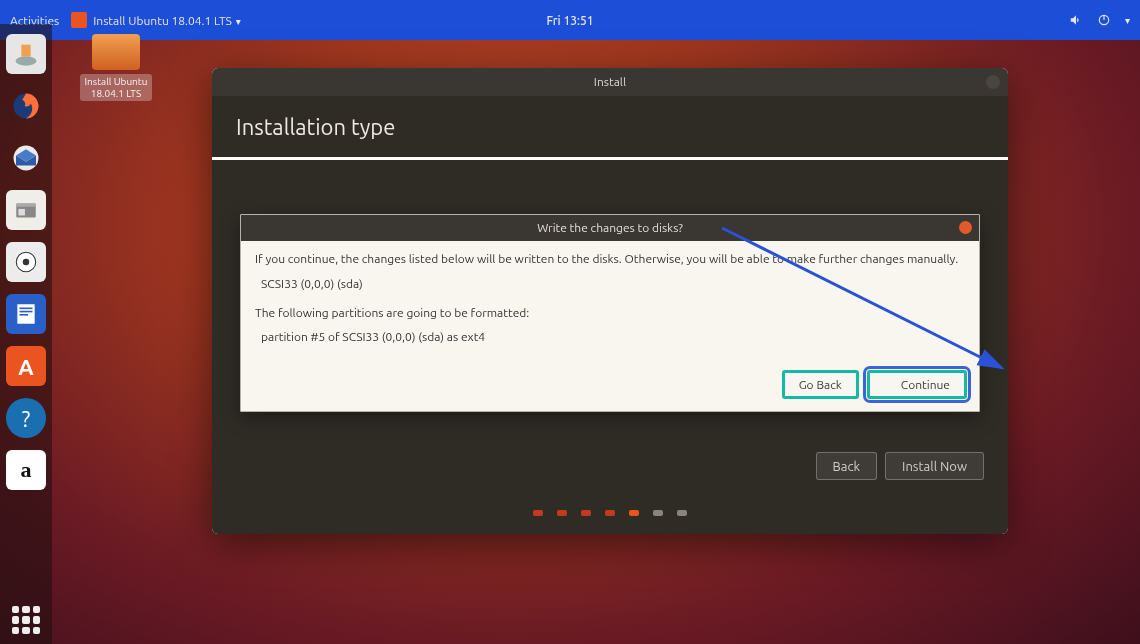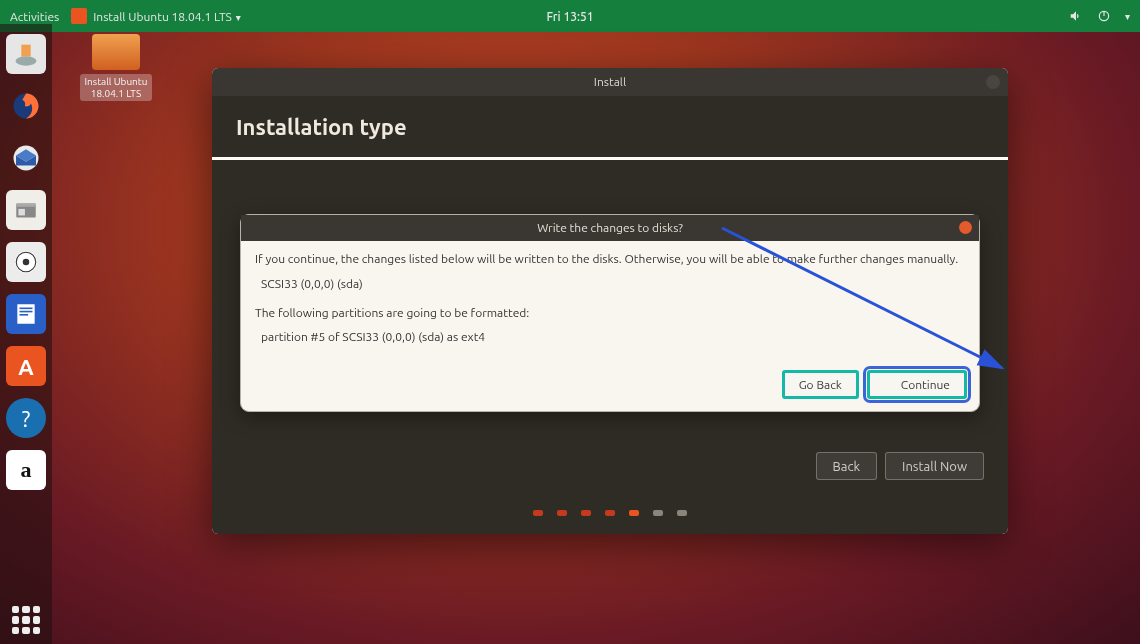--- a/index.html
+++ b/index.html
@@ -5,22 +5,22 @@
 * { margin: 0; padding: 0; box-sizing: border-box; font-family: Ubuntu, "Segoe UI", sans-serif; }
 html, body { width: 1140px; height: 644px; overflow: hidden; }
 
 body {
   background: radial-gradient(ellipse at 45% 35%, #c84b2a 0%, #a0371f 35%, #6a1a24 70%, #3d0f1c 100%);
   position: relative;
 }
 
 
 .topbar {
-  height: 32px;
-  background: #15803d;
+  height: 40px;
+  background: #1d4ed8;
   color: #e6e6e6;
   display: flex;
   align-items: center;
   font-size: 12px;
   padding: 0 10px;
   position: relative;
 }
 .topbar-left { display: flex; align-items: center; gap: 12px; }
 .topbar-center { position: absolute; left: 50%; transform: translateX(-50%); font-weight: 500; }
 .topbar-right { margin-left: auto; display: flex; align-items: center; gap: 14px; }
@@ -107,21 +107,21 @@
 .win-close {
   position: absolute; right: 8px; top: 7px;
   width: 14px; height: 14px; border-radius: 50%;
   background: #4a4540;
 }
 .win-header {
   background: #2f2b25;
   color: #efe9de;
   padding: 18px 24px;
   font-size: 22px;
-  font-weight: 700;
+  font-weight: 400;
 }
 .win-body {
   padding: 16px 24px 0;
   color: #3b3b3b;
   font-size: 13px;
   position: relative;
 }
 .prompt { margin-bottom: 10px; }
 .radio-line { display: flex; align-items: center; gap: 8px; margin-left: 20px;}
 .radio {
@@ -132,21 +132,21 @@
 .radio-dot { width: 6px; height: 6px; border-radius: 50%; background: #e95420; }
 .radio-label { font-weight: 600; color: #333; font-size: 13px;}
 .radio-sub { margin-left: 42px; color: #7a7a7a; font-size: 11px; }
 
 
 .dialog {
   position: absolute;
   left: 28px; right: 28px; top: 146px;
   background: #f9f6f0;
   border: 1px solid #b7b2a8;
-  border-radius: 9px;
+  border-radius: 1px;
   box-shadow: 0 6px 20px rgba(0,0,0,0.35);
 }
 .dialog-title {
   height: 26px;
   background: #3a3631;
   color: #e5e0d6;
   font-size: 12px;
   text-align: center;
   line-height: 26px;
   position: relative;

